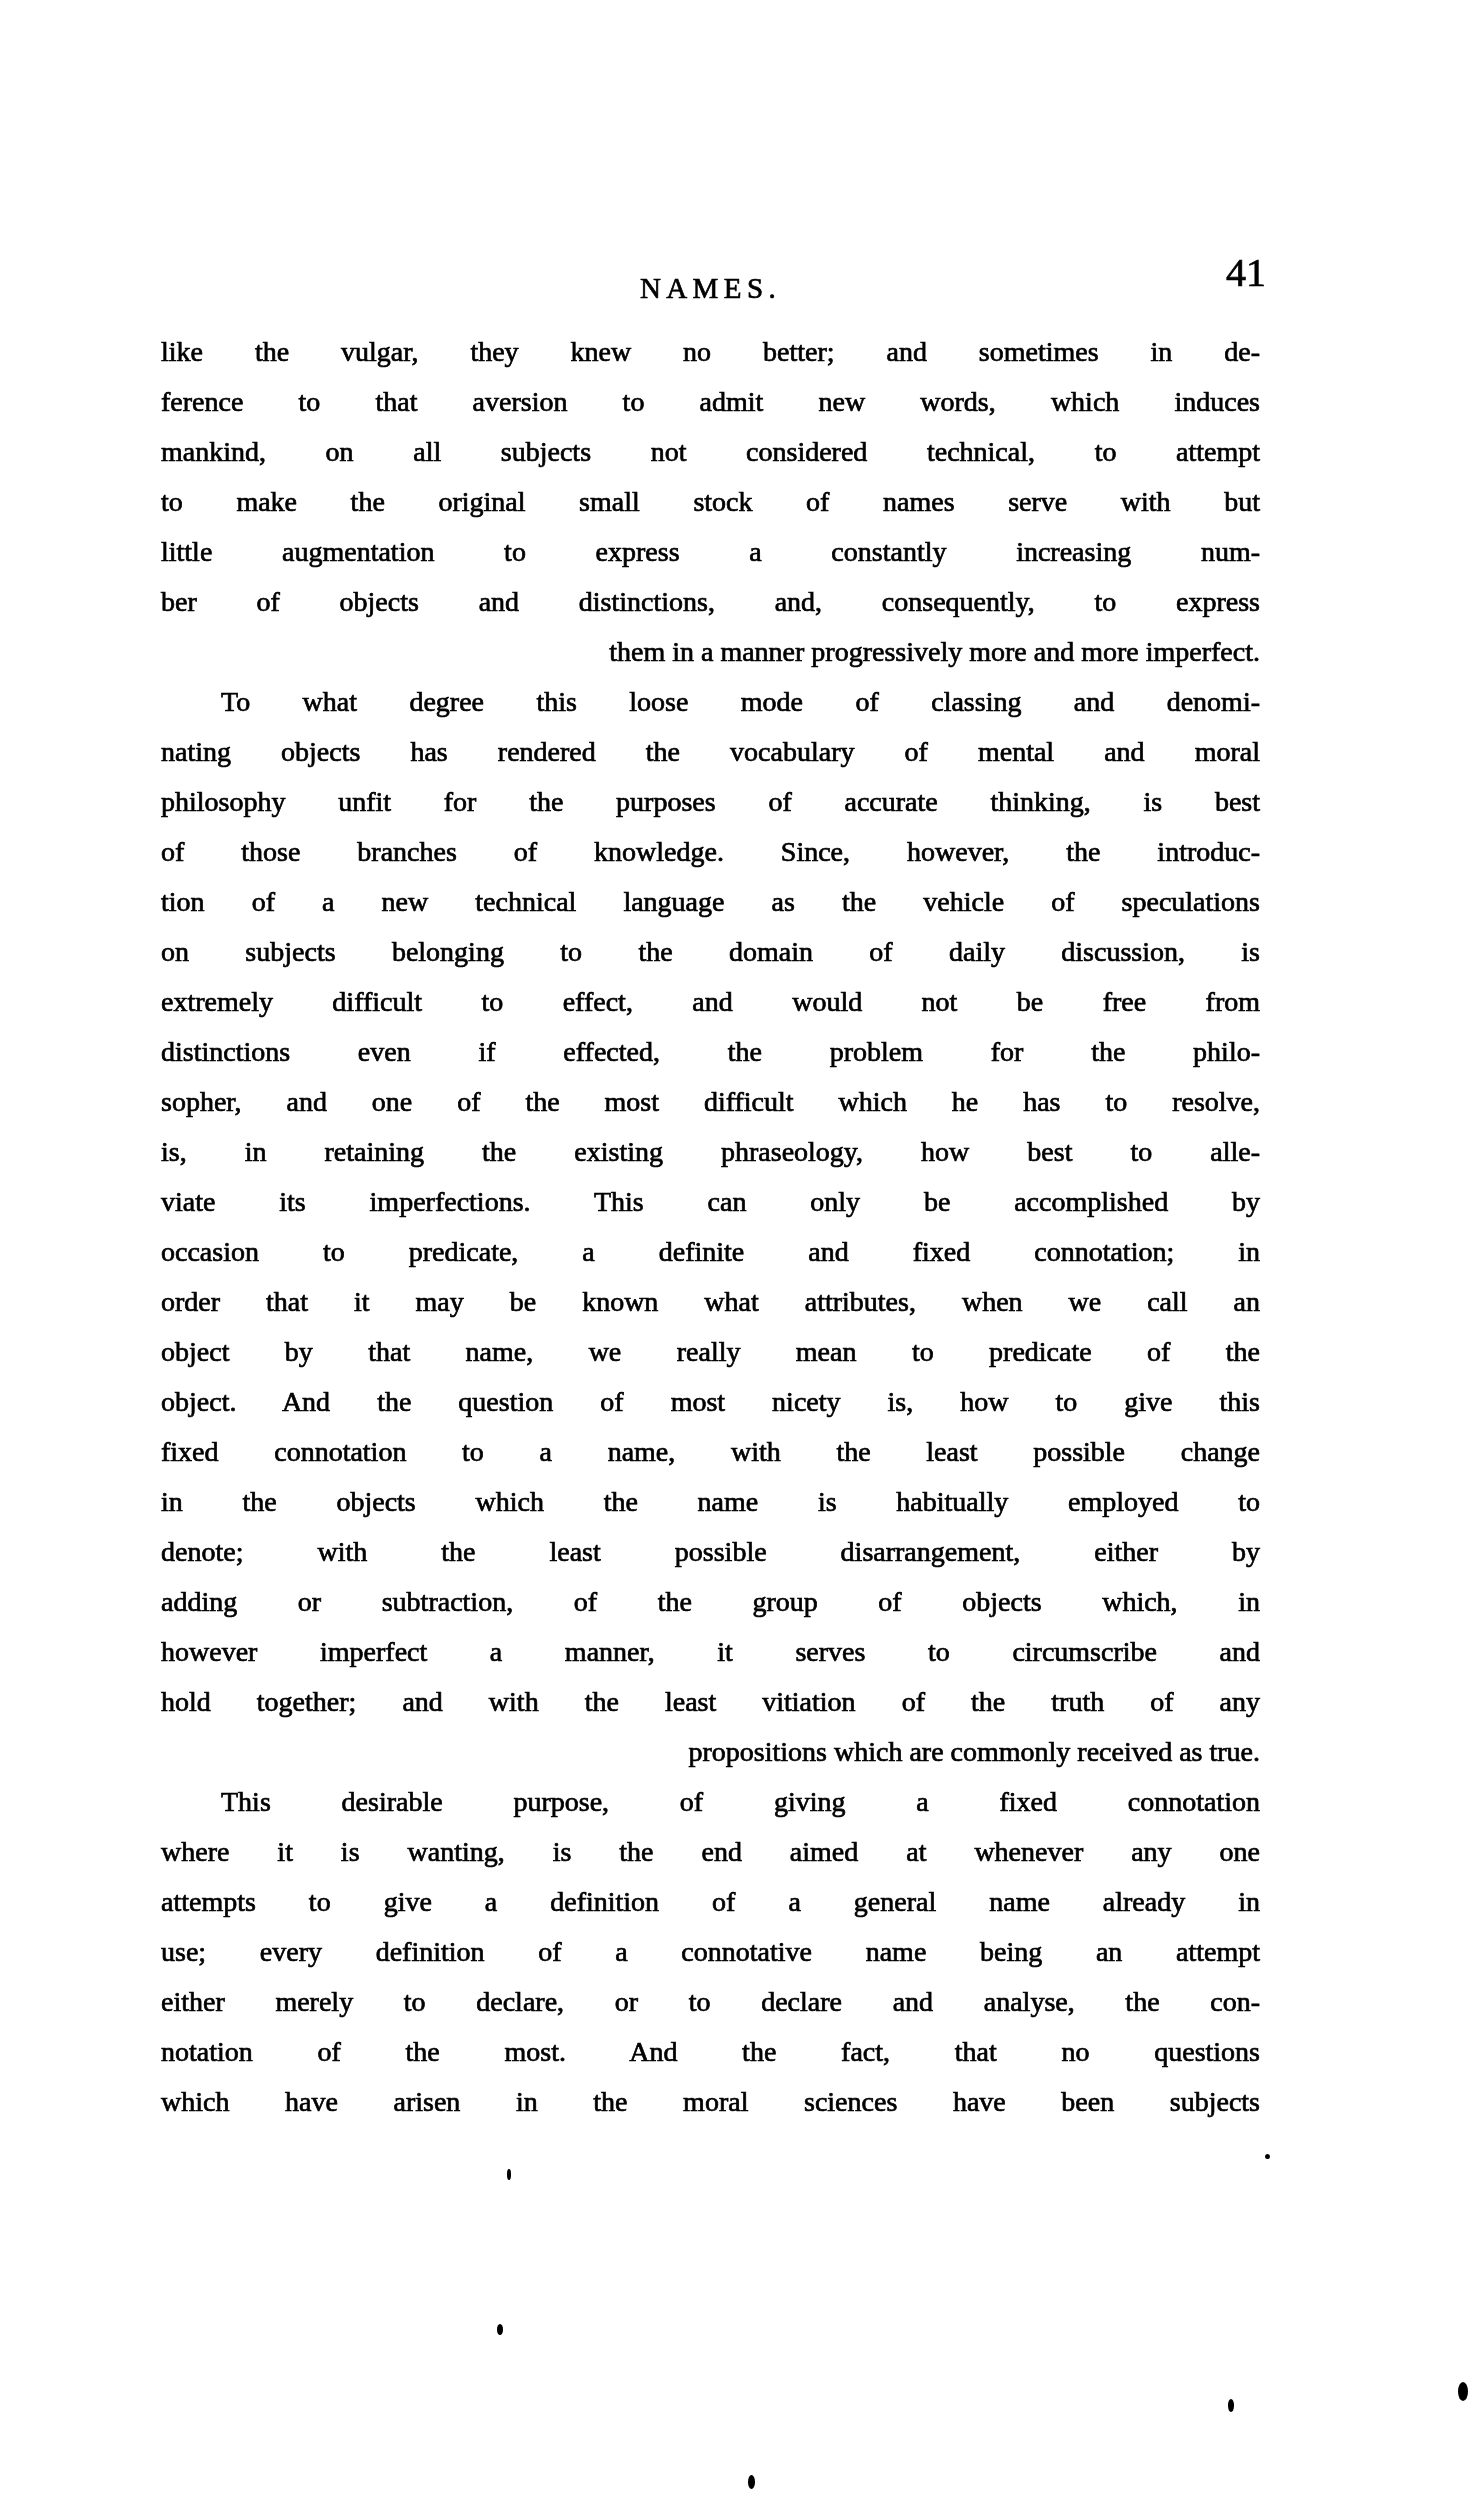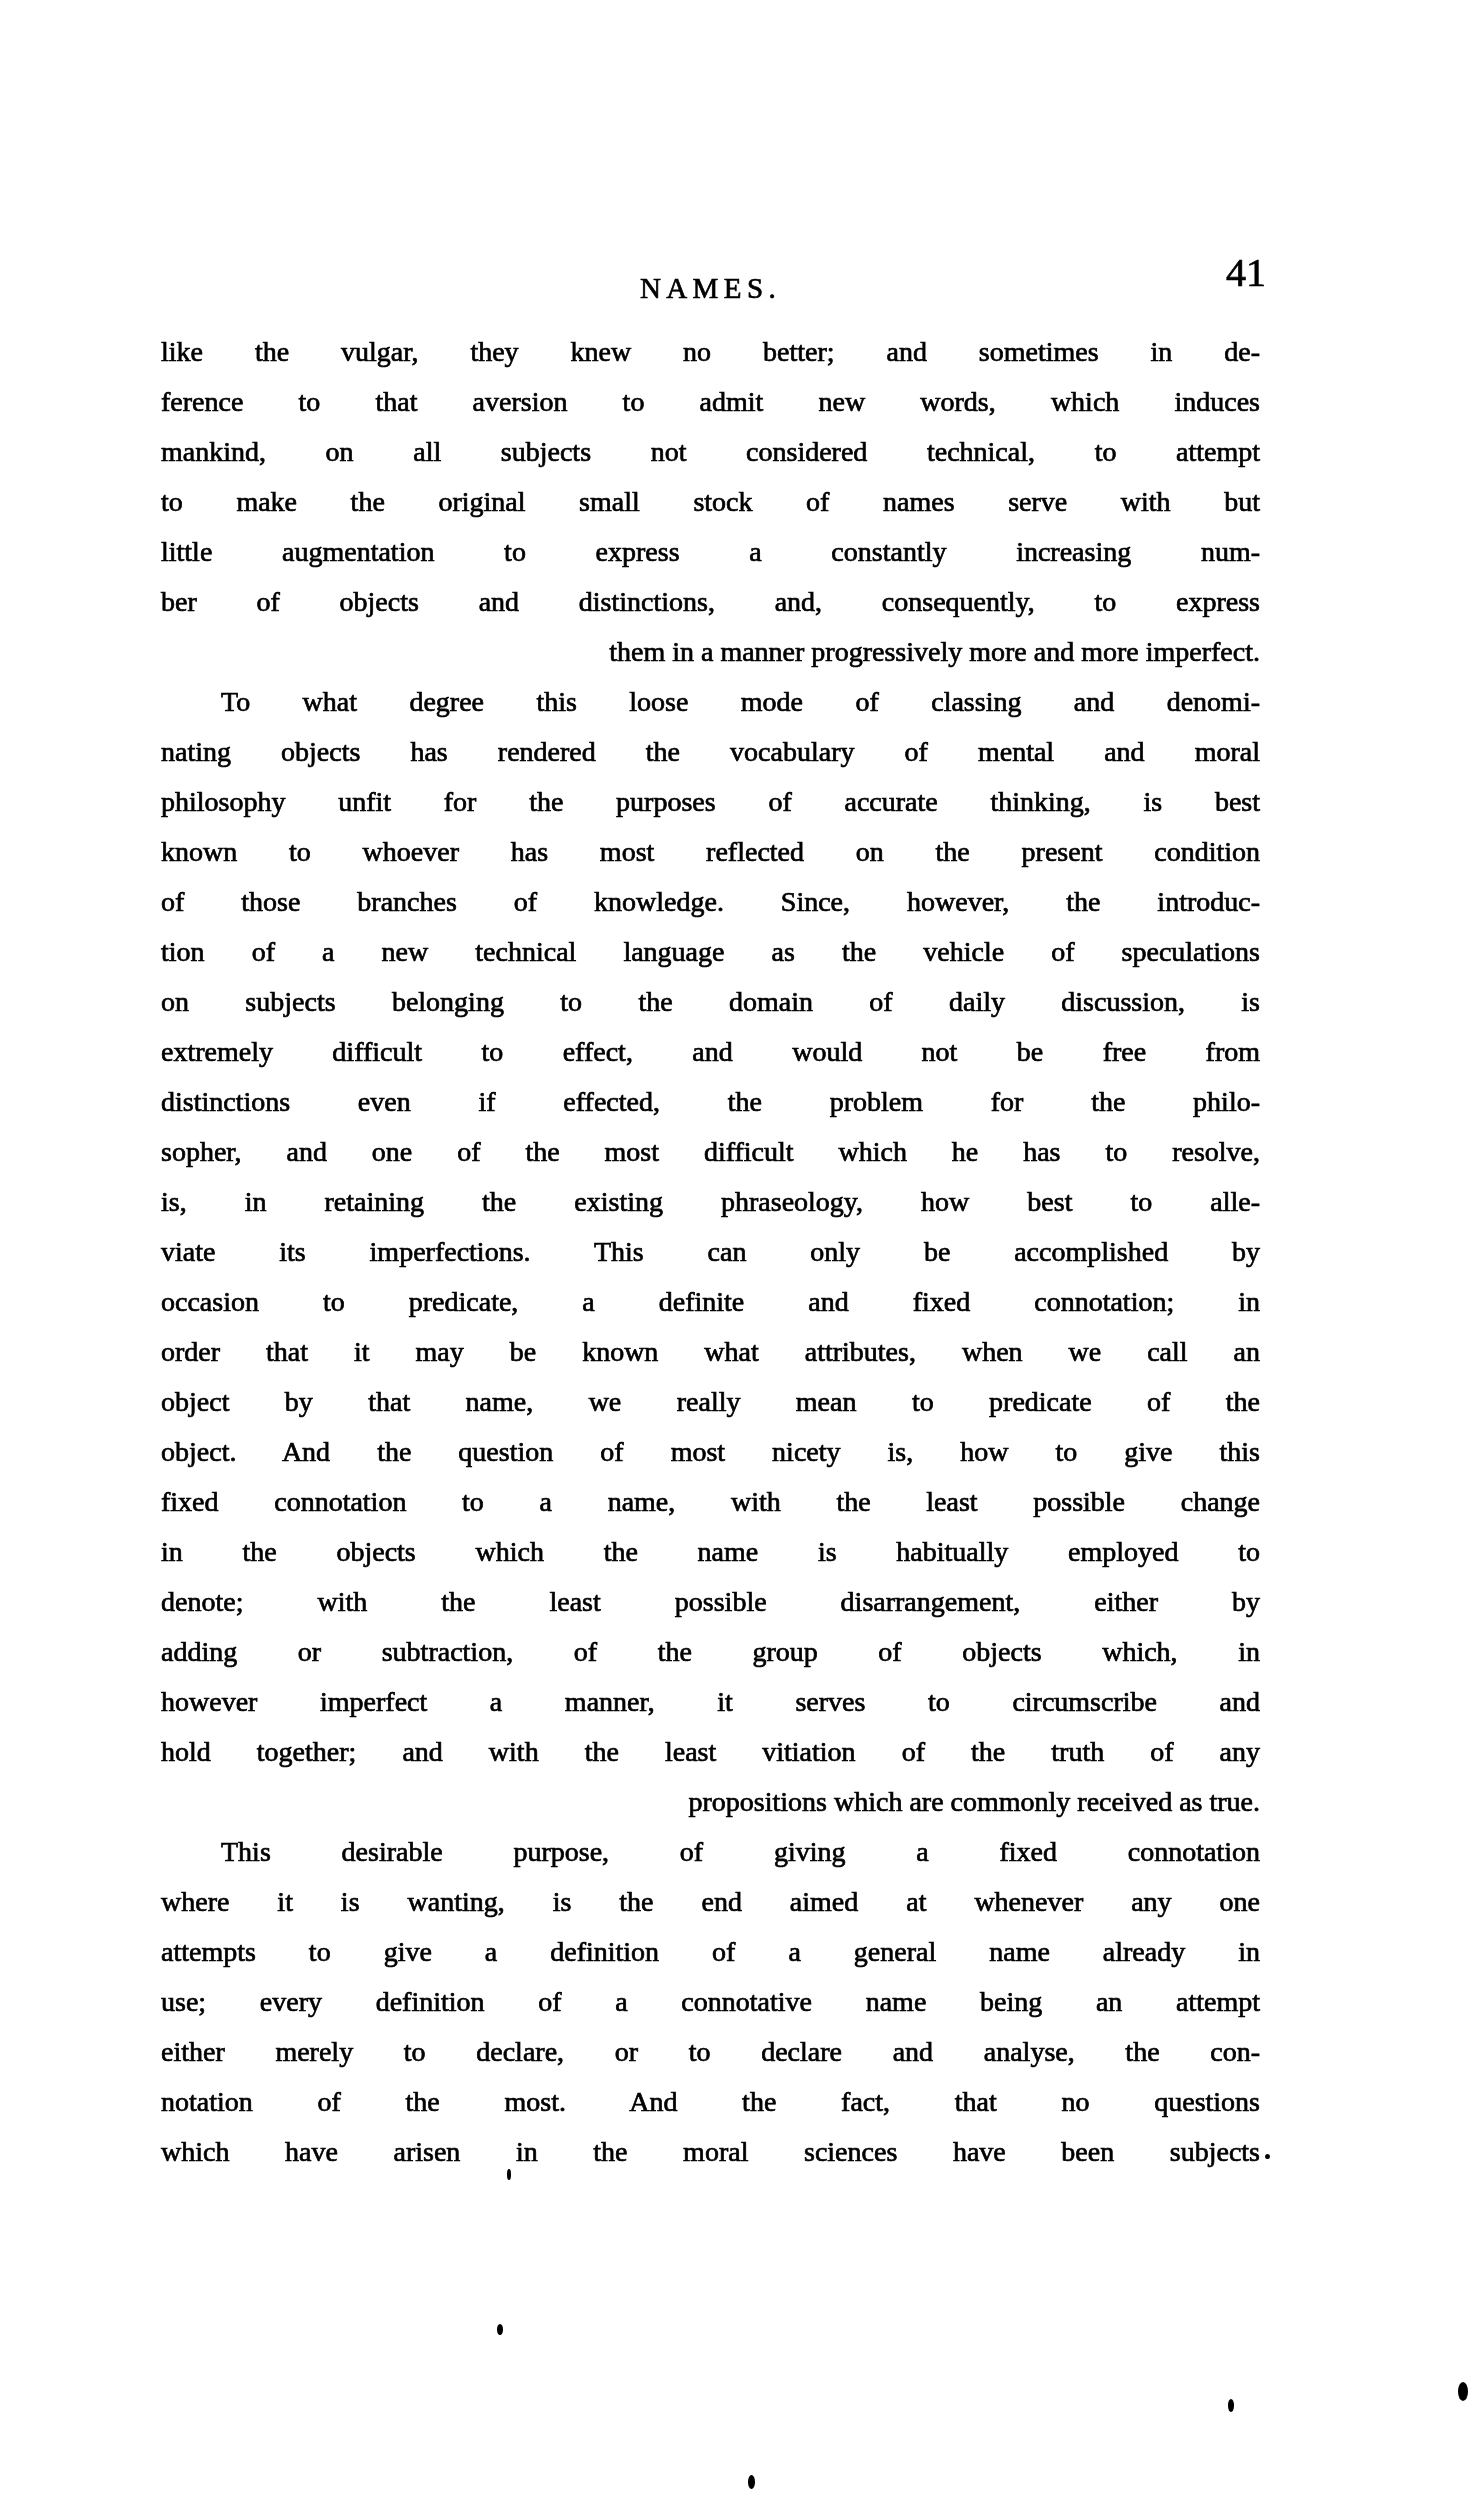--- a/index.html
+++ b/index.html
@@ -73,21 +73,20 @@
         <div class="line justify">mankind, on all subjects not considered technical, to attempt</div>
         <div class="line justify">to make the original small stock of names serve with but</div>
         <div class="line justify">little augmentation to express a constantly increasing num-</div>
         <div class="line justify">ber of objects and distinctions, and, consequently, to express</div>
         <div class="line">them in a manner progressively more and more imperfect.</div>
       </div>
       <div>
         <div class="line justify indent">To what degree this loose mode of classing and denomi-</div>
         <div class="line justify">nating objects has rendered the vocabulary of mental and moral</div>
         <div class="line justify">philosophy unfit for the purposes of accurate thinking, is best</div>
-        <div class="line justify">known to whoever has most reflected on the present condition</div>
         <div class="line justify">of those branches of knowledge.  Since, however, the introduc-</div>
         <div class="line justify">tion of a new technical language as the vehicle of speculations</div>
         <div class="line justify">on subjects belonging to the domain of daily discussion, is</div>
         <div class="line justify">extremely difficult to effect, and would not be free from</div>
         <div class="line justify">distinctions even if effected, the problem for the philo-</div>
         <div class="line justify">sopher, and one of the most difficult which he has to resolve,</div>
         <div class="line justify">is, in retaining the existing phraseology, how best to alle-</div>
         <div class="line justify">viate its imperfections.  This can only be accomplished by</div>
         <div class="line justify">occasion to predicate, a definite and fixed connotation; in</div>
         <div class="line justify">order that it may be known what attributes, when we call an</div>

